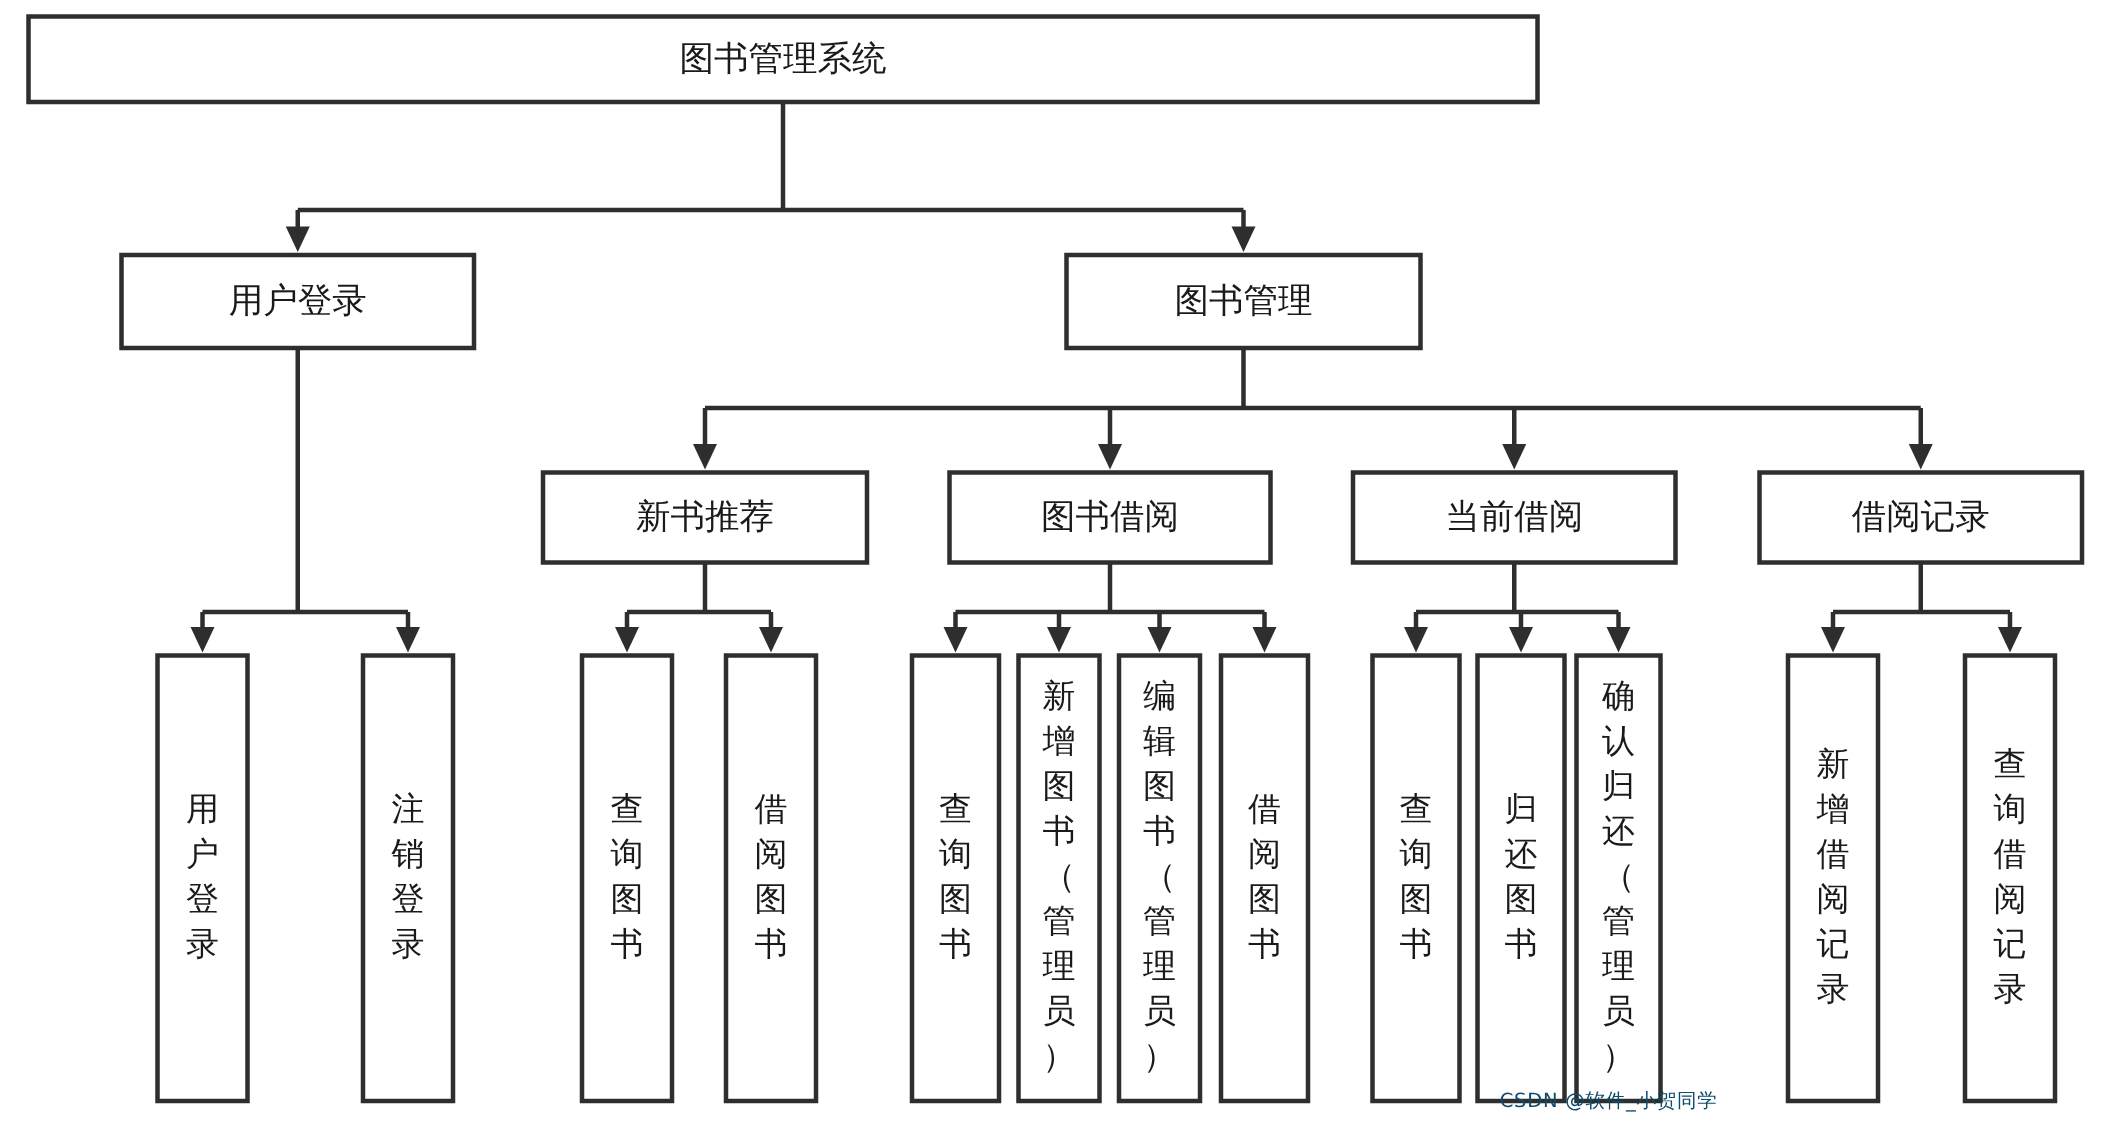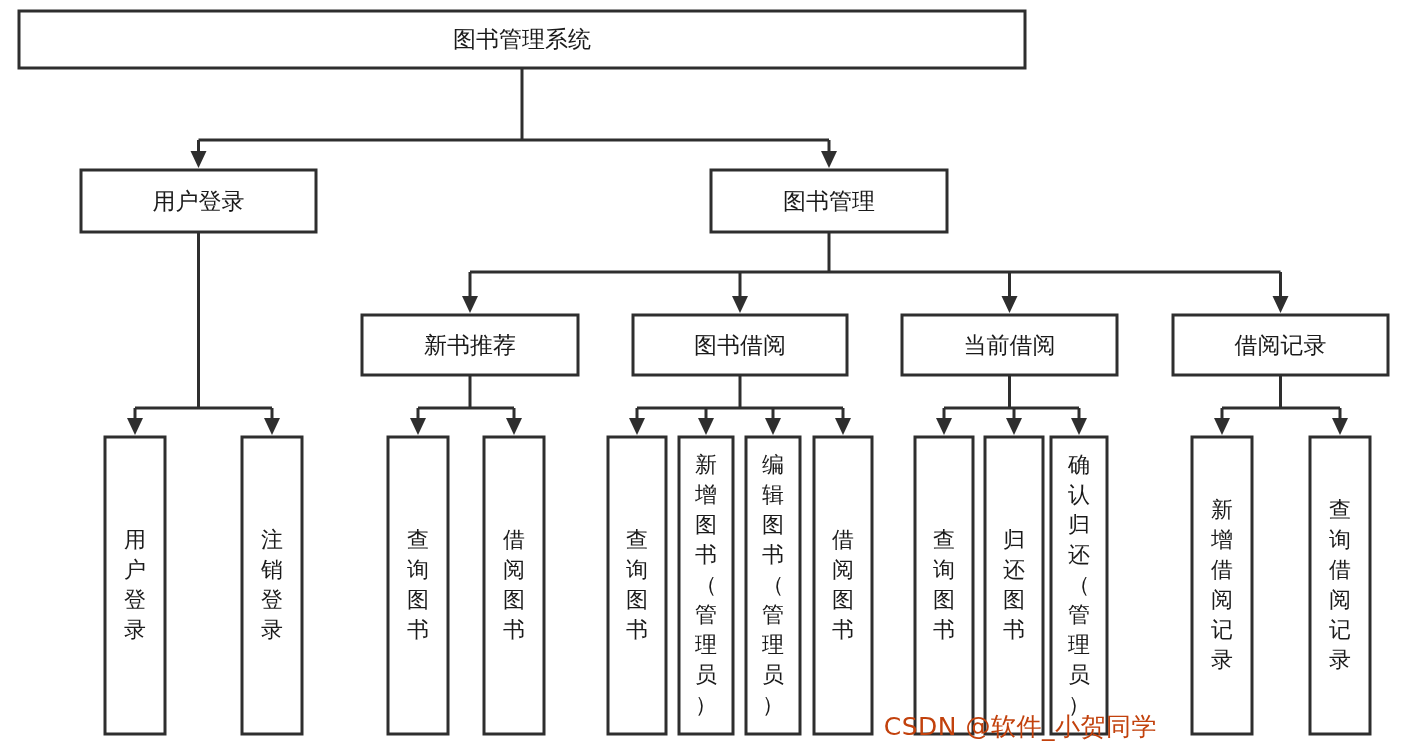--- a/index.html
+++ b/index.html
@@ -1,34 +1,34 @@
 <!DOCTYPE html>
 <html><head>
 <meta charset="utf-8">
 <style>
   html,body{margin:0;padding:0;background:#ffffff;}
   body{
     width:1405px;height:747px;overflow:hidden;
     font-family:"DejaVu Sans","Liberation Sans",sans-serif;
   }
-  #chart-root{position:relative;width:1153px;height:747px;padding-left:12px;}
+  #chart-root{position:relative;width:1153px;height:747px;}
   svg#flow{position:absolute;left:0;top:0;width:1405px;height:747px;display:block;}
   .node-box{fill:#ffffff;stroke:#2e2e2e;stroke-width:3;}
   .connector{stroke:#2e2e2e;stroke-width:3;fill:none;}
   .arrow-head{fill:#2e2e2e;stroke:none;}
   .node-label{
     font-family:"DejaVu Sans","Liberation Sans",sans-serif;
     fill:#1a1a1a;font-size:23px;
     dominant-baseline:middle;text-anchor:middle;
   }
   .node-label.vertical{font-size:22px;}
   .watermark{
     position:absolute;right:8px;bottom:4px;
     font-family:"DejaVu Sans","Liberation Sans",sans-serif;
-    font-size:25px;color:#c2410c;white-space:nowrap;
+    font-size:13px;color:#0c4a6e;white-space:nowrap;
     letter-spacing:0.5px;pointer-events:none;
   }
 </style>
 </head>
 <body>
 
 <div id="chart-root">
 
   <svg id="flow" viewBox="0 0 1405 747">
 

